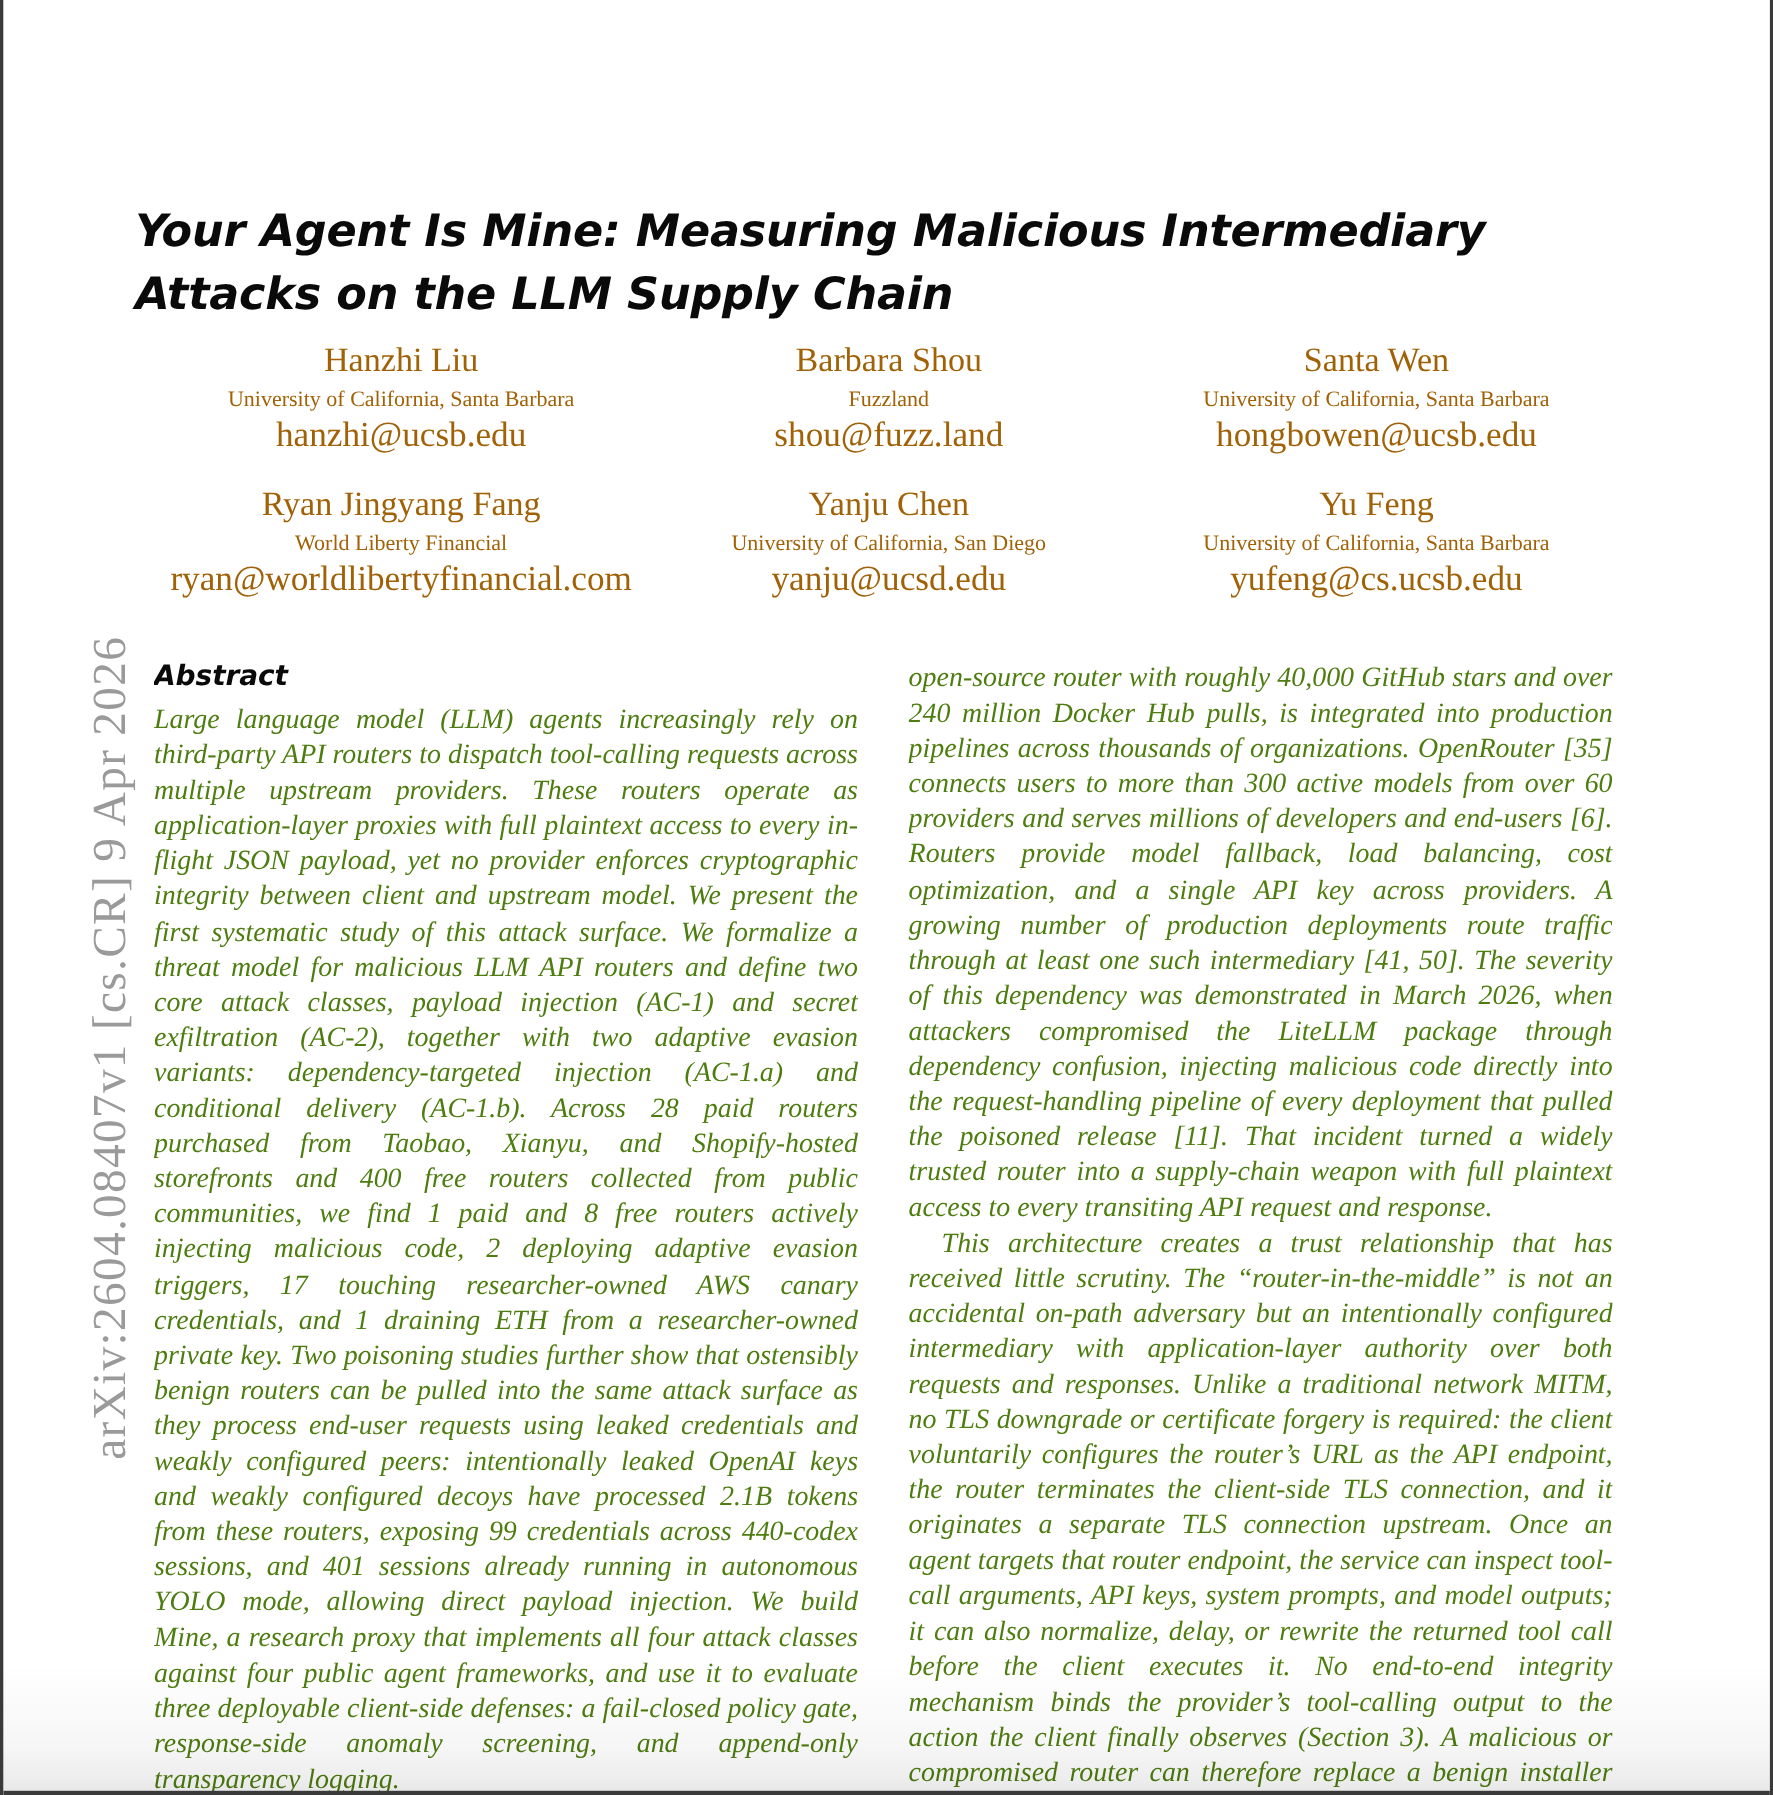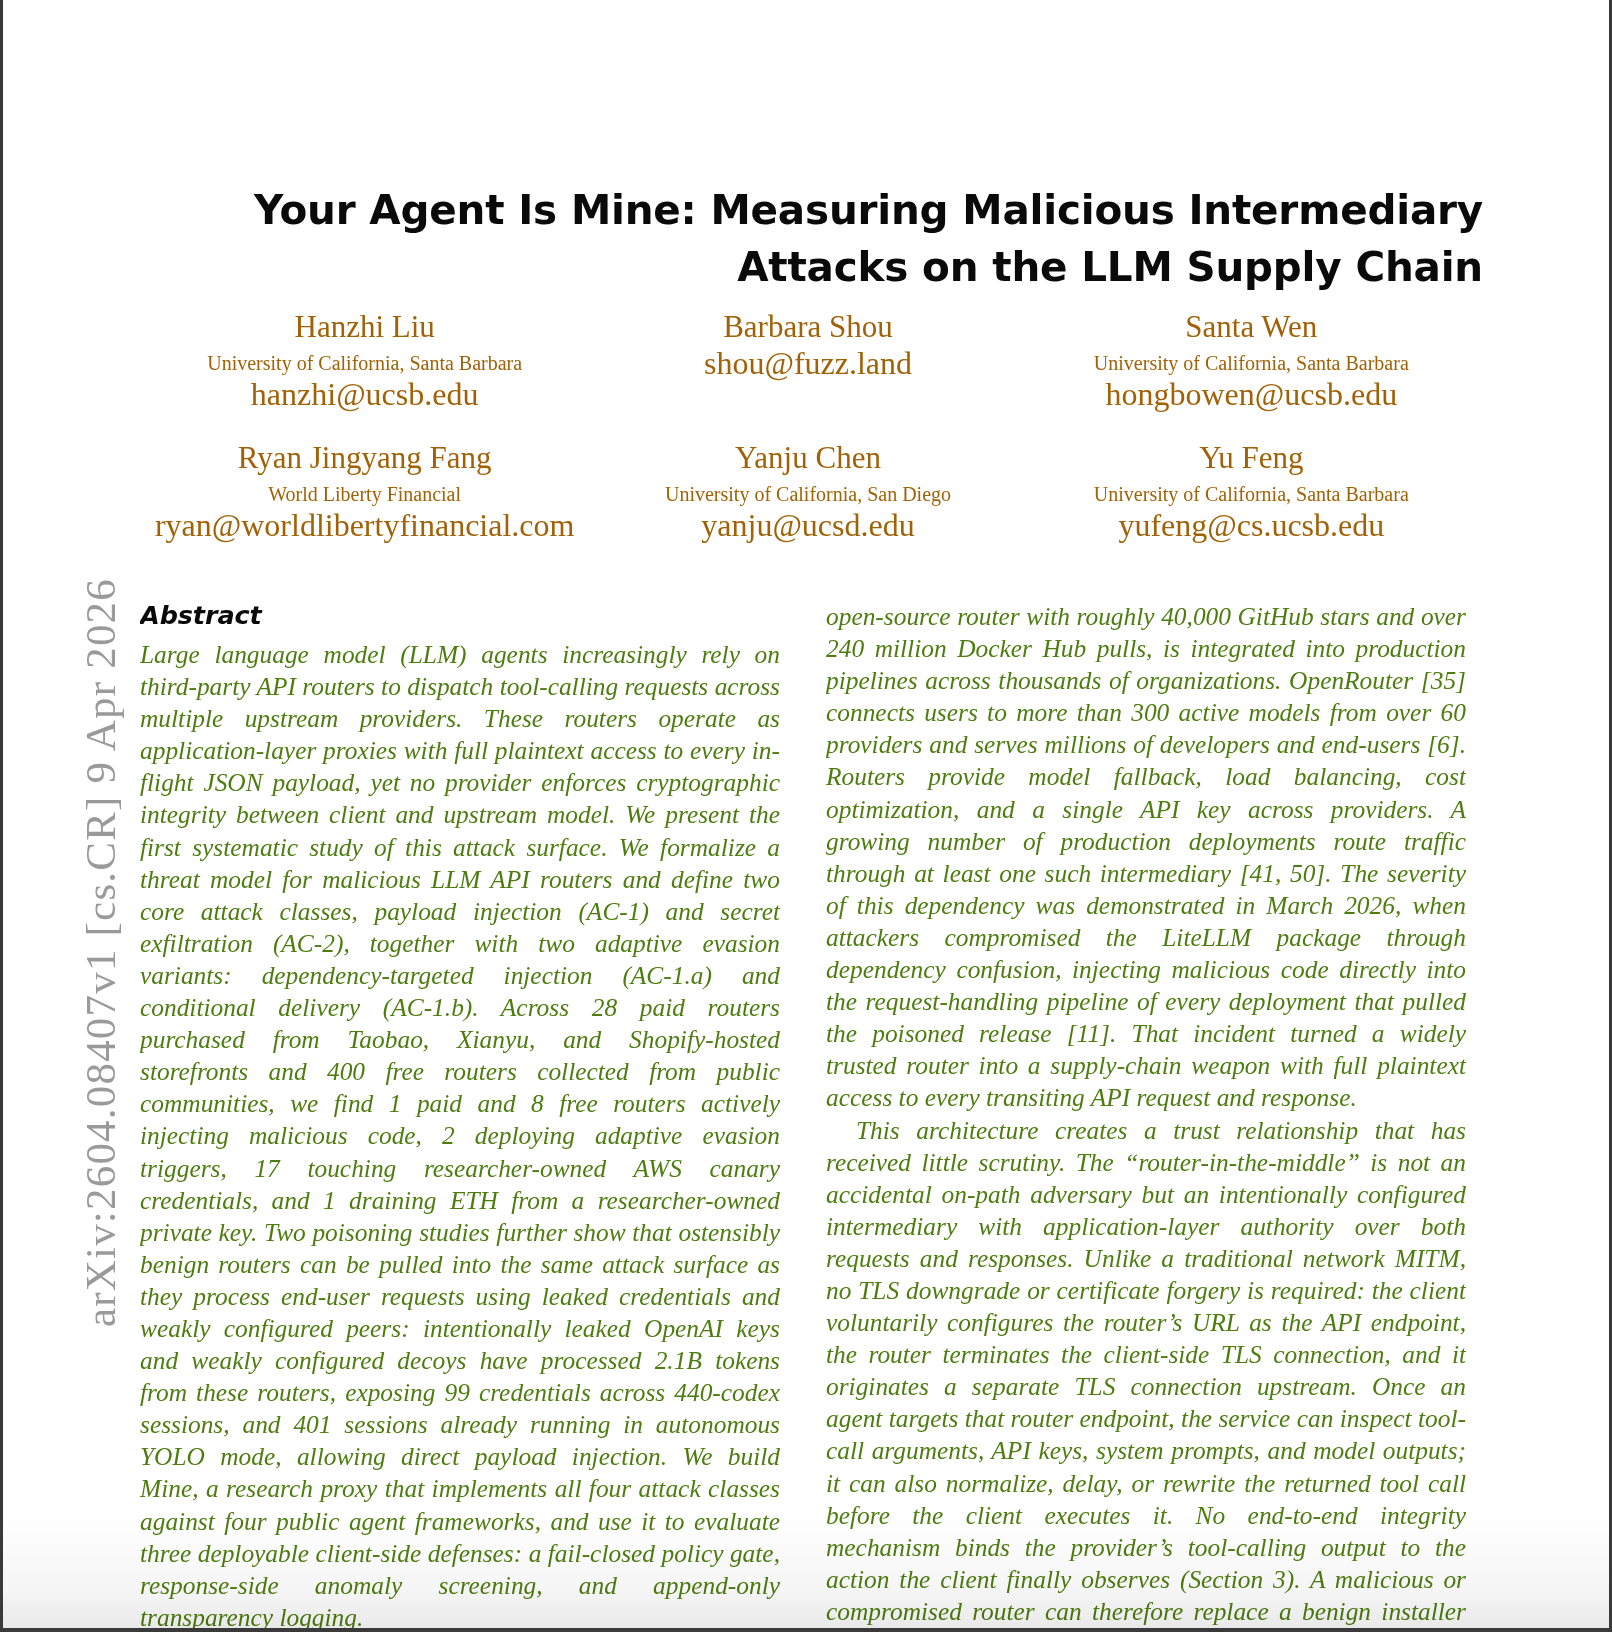--- a/index.html
+++ b/index.html
@@ -53,27 +53,28 @@
     white-space: nowrap;
     text-align: center;
   }
 
   
   .title {
     position: absolute;
     left: 120px;
     top: 182px;
     width: 1360px;
-    text-align: right;
+    text-align: left;
     font-family: "DejaVu Sans", sans-serif;
     font-weight: bold;
     font-size: 40.5px;
     line-height: 57px;
     letter-spacing: -0.2px;
     color: #0a0a0a;
+    font-style: italic;
   }
 
   
   .authors {
     position: absolute;
     left: 140px;
     top: 307px;
     width: 1330px;
   }
   .author-row {
@@ -154,20 +155,21 @@
 
   <div class="authors">
     <div class="author-row">
       <div class="author">
         <div class="author-name">Hanzhi Liu</div>
         <div class="author-affil">University of California, Santa Barbara</div>
         <div class="author-email">hanzhi@ucsb.edu</div>
       </div>
       <div class="author">
         <div class="author-name">Barbara Shou</div>
+        <div class="author-affil">Fuzzland</div>
         <div class="author-email">shou@fuzz.land</div>
       </div>
       <div class="author">
         <div class="author-name">Santa Wen</div>
         <div class="author-affil">University of California, Santa Barbara</div>
         <div class="author-email">hongbowen@ucsb.edu</div>
       </div>
     </div>
     <div class="author-row">
       <div class="author">

